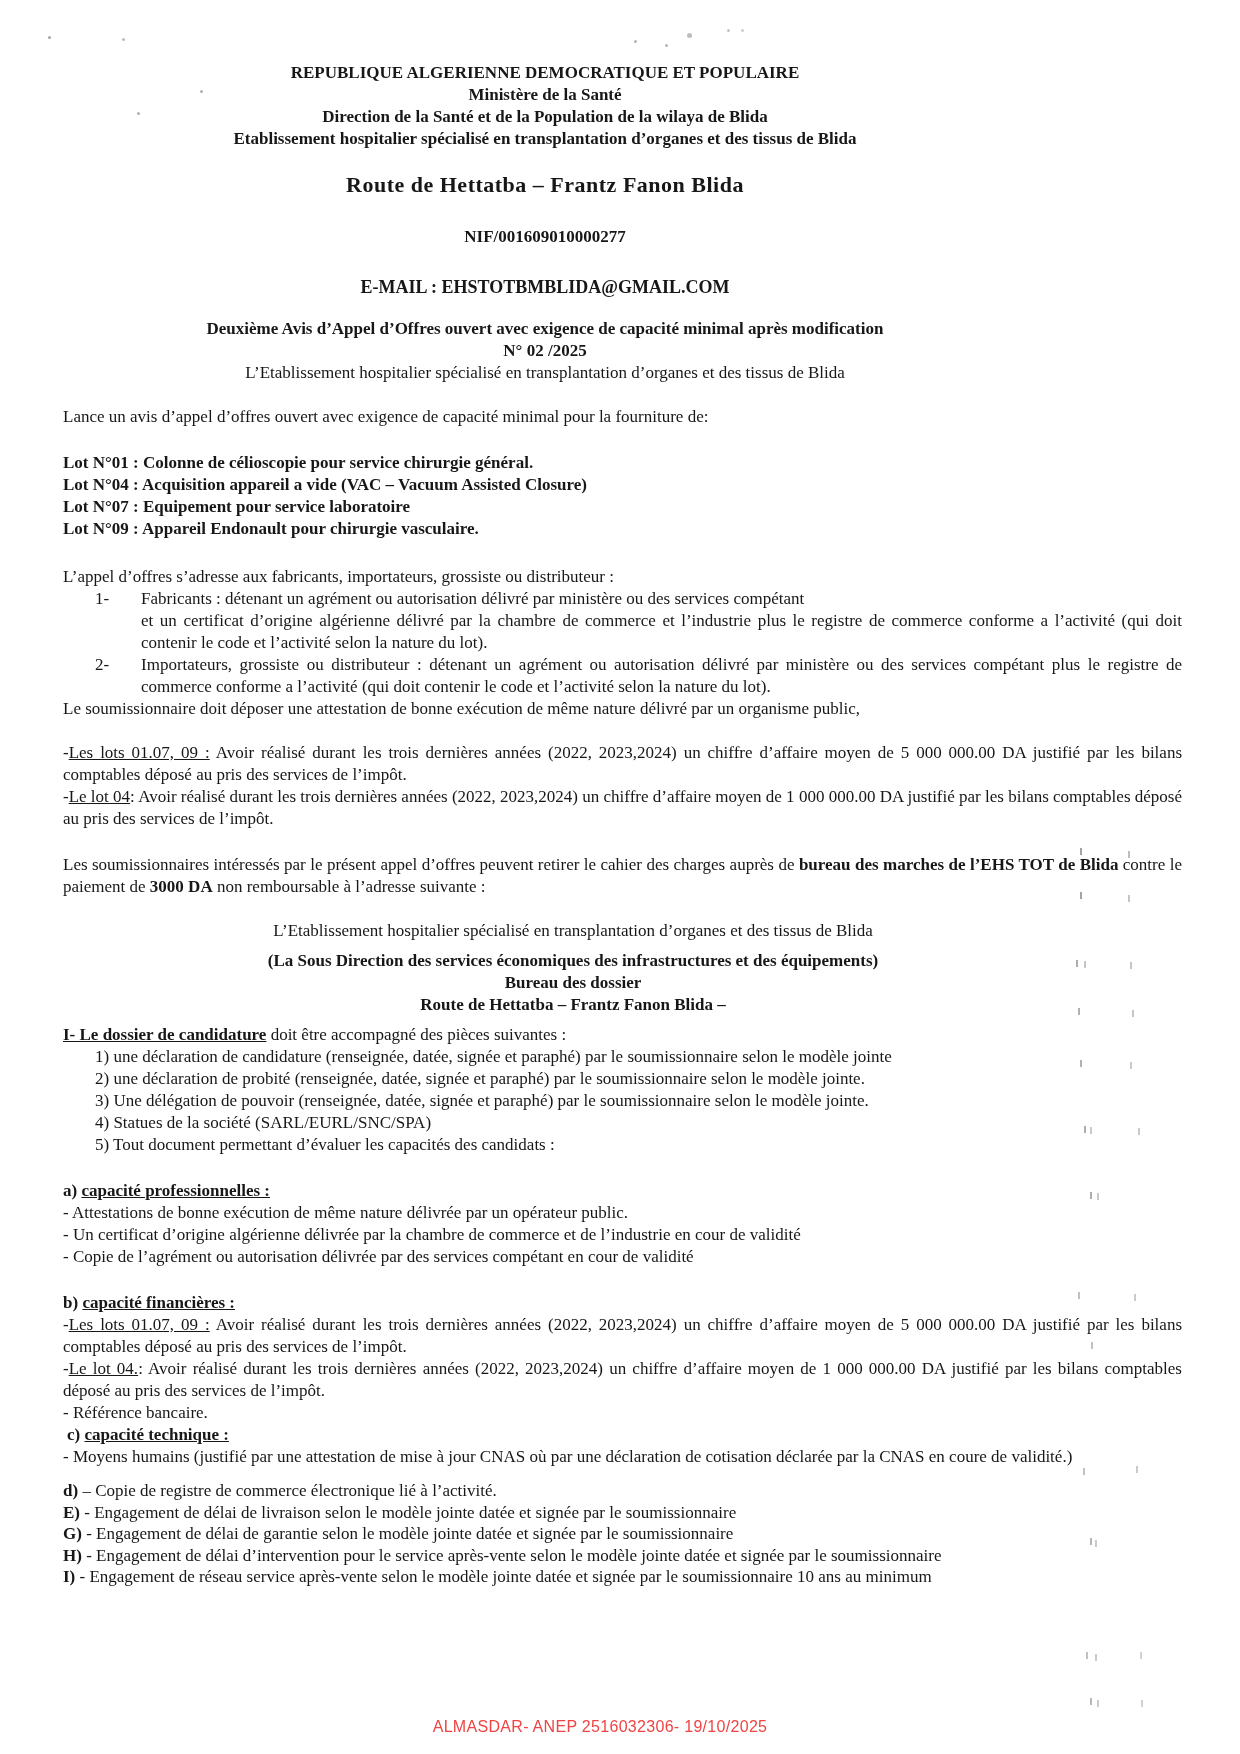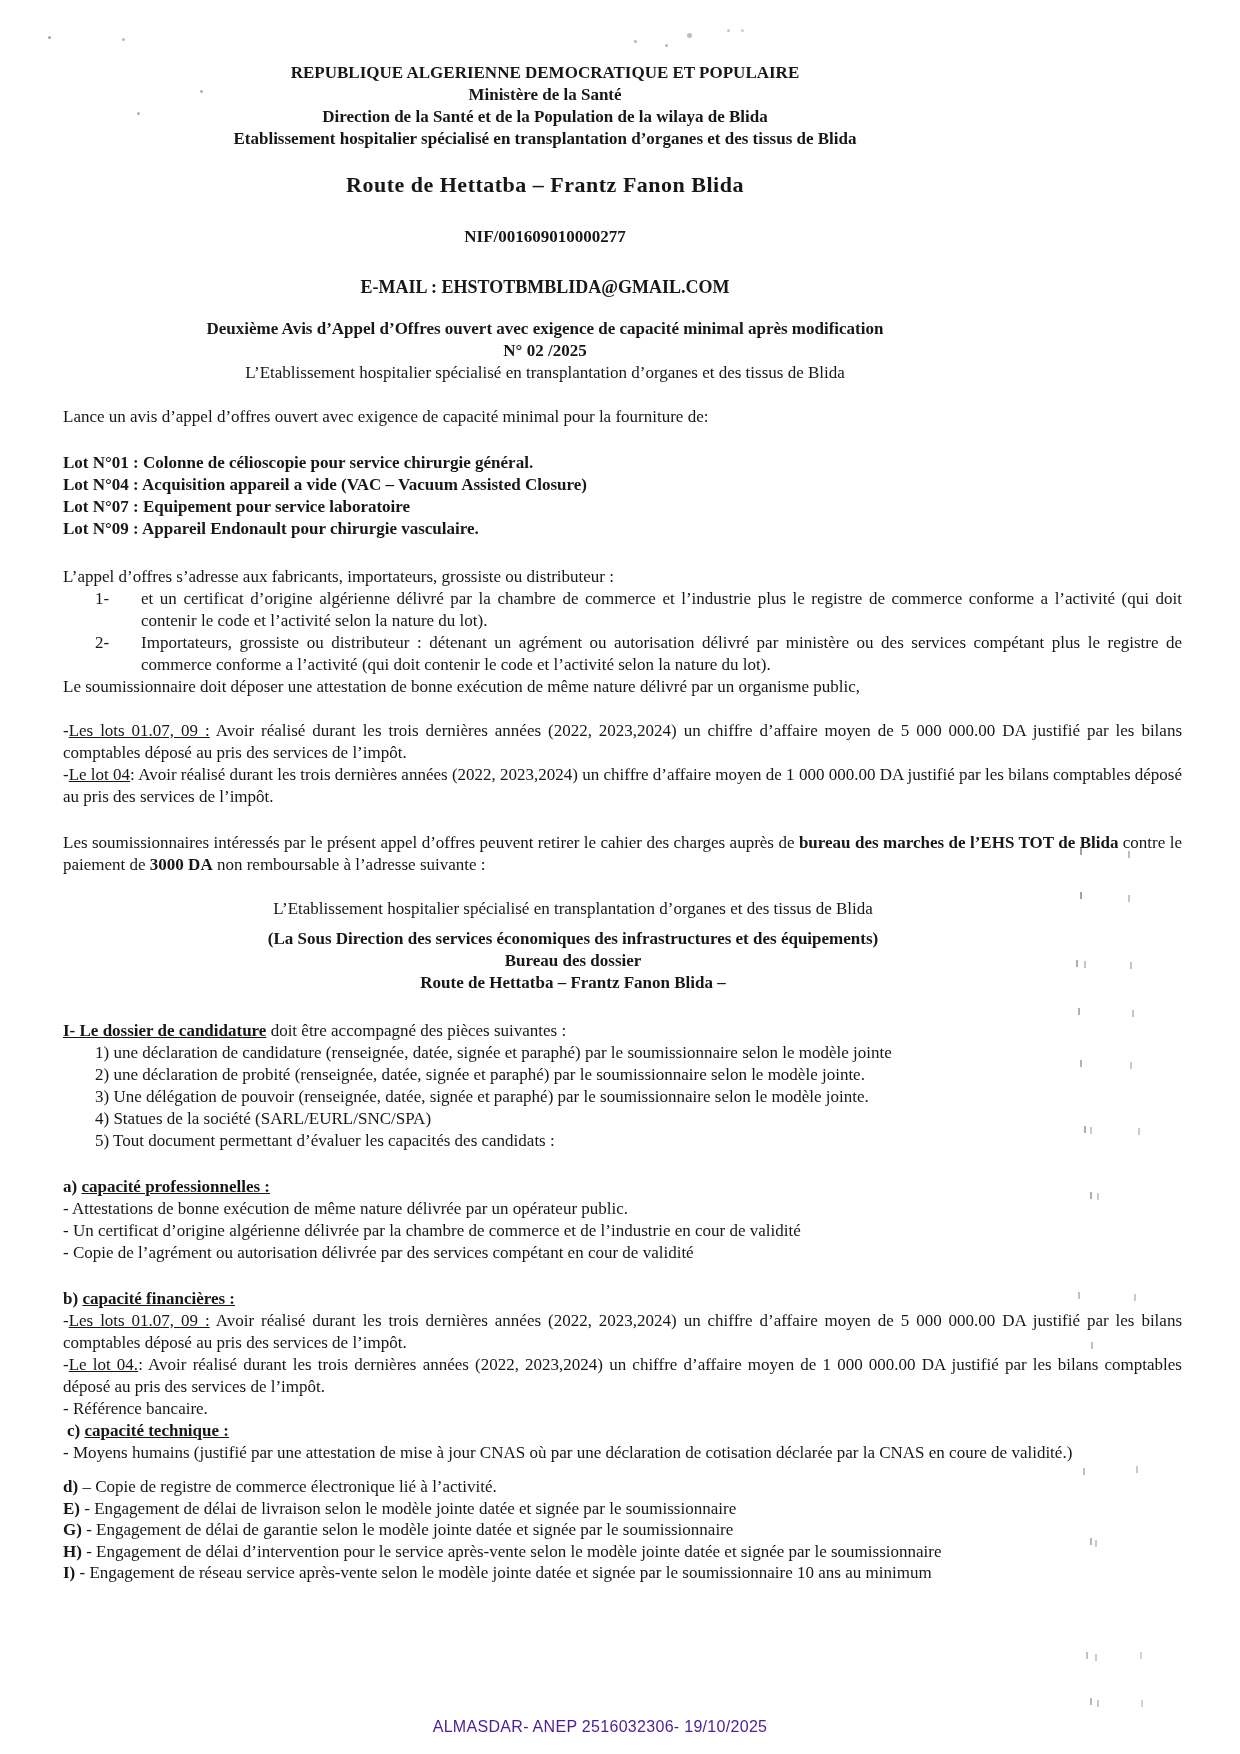--- a/index.html
+++ b/index.html
@@ -29,29 +29,29 @@
   .body{padding:0 58px 0 63px;}
   .intro{margin-top:22px;}
   .lots{margin-top:24px;font-weight:bold;}
   .aud-intro{margin-top:26px;}
   .num-item{position:relative;padding-left:78px;}
   .num-item .num{position:absolute;left:32px;top:0;}
   .fin{margin-top:22px;}
   .withdraw{margin-top:24px;}
   .addr{width:1146px;text-align:center;margin-top:22px;}
   .addr .l1{margin-bottom:8px;}
-  .dossier{margin-top:26px;}
+  .dossier{margin-top:8px;}
   .d-item{padding-left:32px;}
   .cap{margin-top:24px;}
   .cap-tech{margin-top:0;}
   .eng{margin-top:12px;line-height:21.5px;}
   .footer{
     position:absolute;top:1716px;left:0;width:1200px;text-align:center;
     font-family:"Liberation Sans","DejaVu Sans",sans-serif;
-    font-size:16px;color:#4c1d95;letter-spacing:.3px;
+    font-size:16px;color:#ef4444;letter-spacing:.3px;
   }
 
   
   .marks-v{position:absolute;left:0;top:0;width:2px;height:7px;background:transparent;pointer-events:none;box-shadow:
     1080px 848px 0 0 rgba(50,50,50,.45),
     1128px 851px 0 0 rgba(50,50,50,.32),
     1080px 892px 0 0 rgba(50,50,50,.45),
     1128px 895px 0 0 rgba(50,50,50,.28),
     1076px 960px 0 0 rgba(50,50,50,.4),
     1084px 961px 0 0 rgba(50,50,50,.28),
@@ -120,20 +120,21 @@
       <div>Lot N°01 : Colonne de célioscopie pour service chirurgie général.</div>
       <div>Lot N°04 : Acquisition appareil a vide (VAC – Vacuum Assisted Closure)</div>
       <div>Lot N°07 : Equipement pour service laboratoire</div>
       <div>Lot N°09 : Appareil Endonault pour chirurgie vasculaire.</div>
     </div>
 
     <div class="aud-intro">L’appel d’offres s’adresse aux fabricants, importateurs, grossiste ou distributeur :</div>
 
     <div class="num-item">
       <span class="num">1-</span>
+      <div>Fabricants : détenant un agrément ou autorisation délivré par ministère ou des services compétant</div>
       <div class="just">et un certificat d’origine algérienne délivré par la chambre de commerce et l’industrie plus le registre de commerce conforme a l’activité (qui doit contenir le code et l’activité selon la nature du lot).</div>
     </div>
 
     <div class="num-item just">
       <span class="num">2-</span>
       <span>Importateurs, grossiste ou distributeur : détenant un agrément ou autorisation délivré par ministère ou des services compétant plus le registre de commerce conforme a l’activité (qui doit contenir le code et l’activité selon la nature du lot).</span>
     </div>
 
     <div>Le soumissionnaire doit déposer une attestation de bonne exécution de même nature délivré par un organisme public,</div>
 

